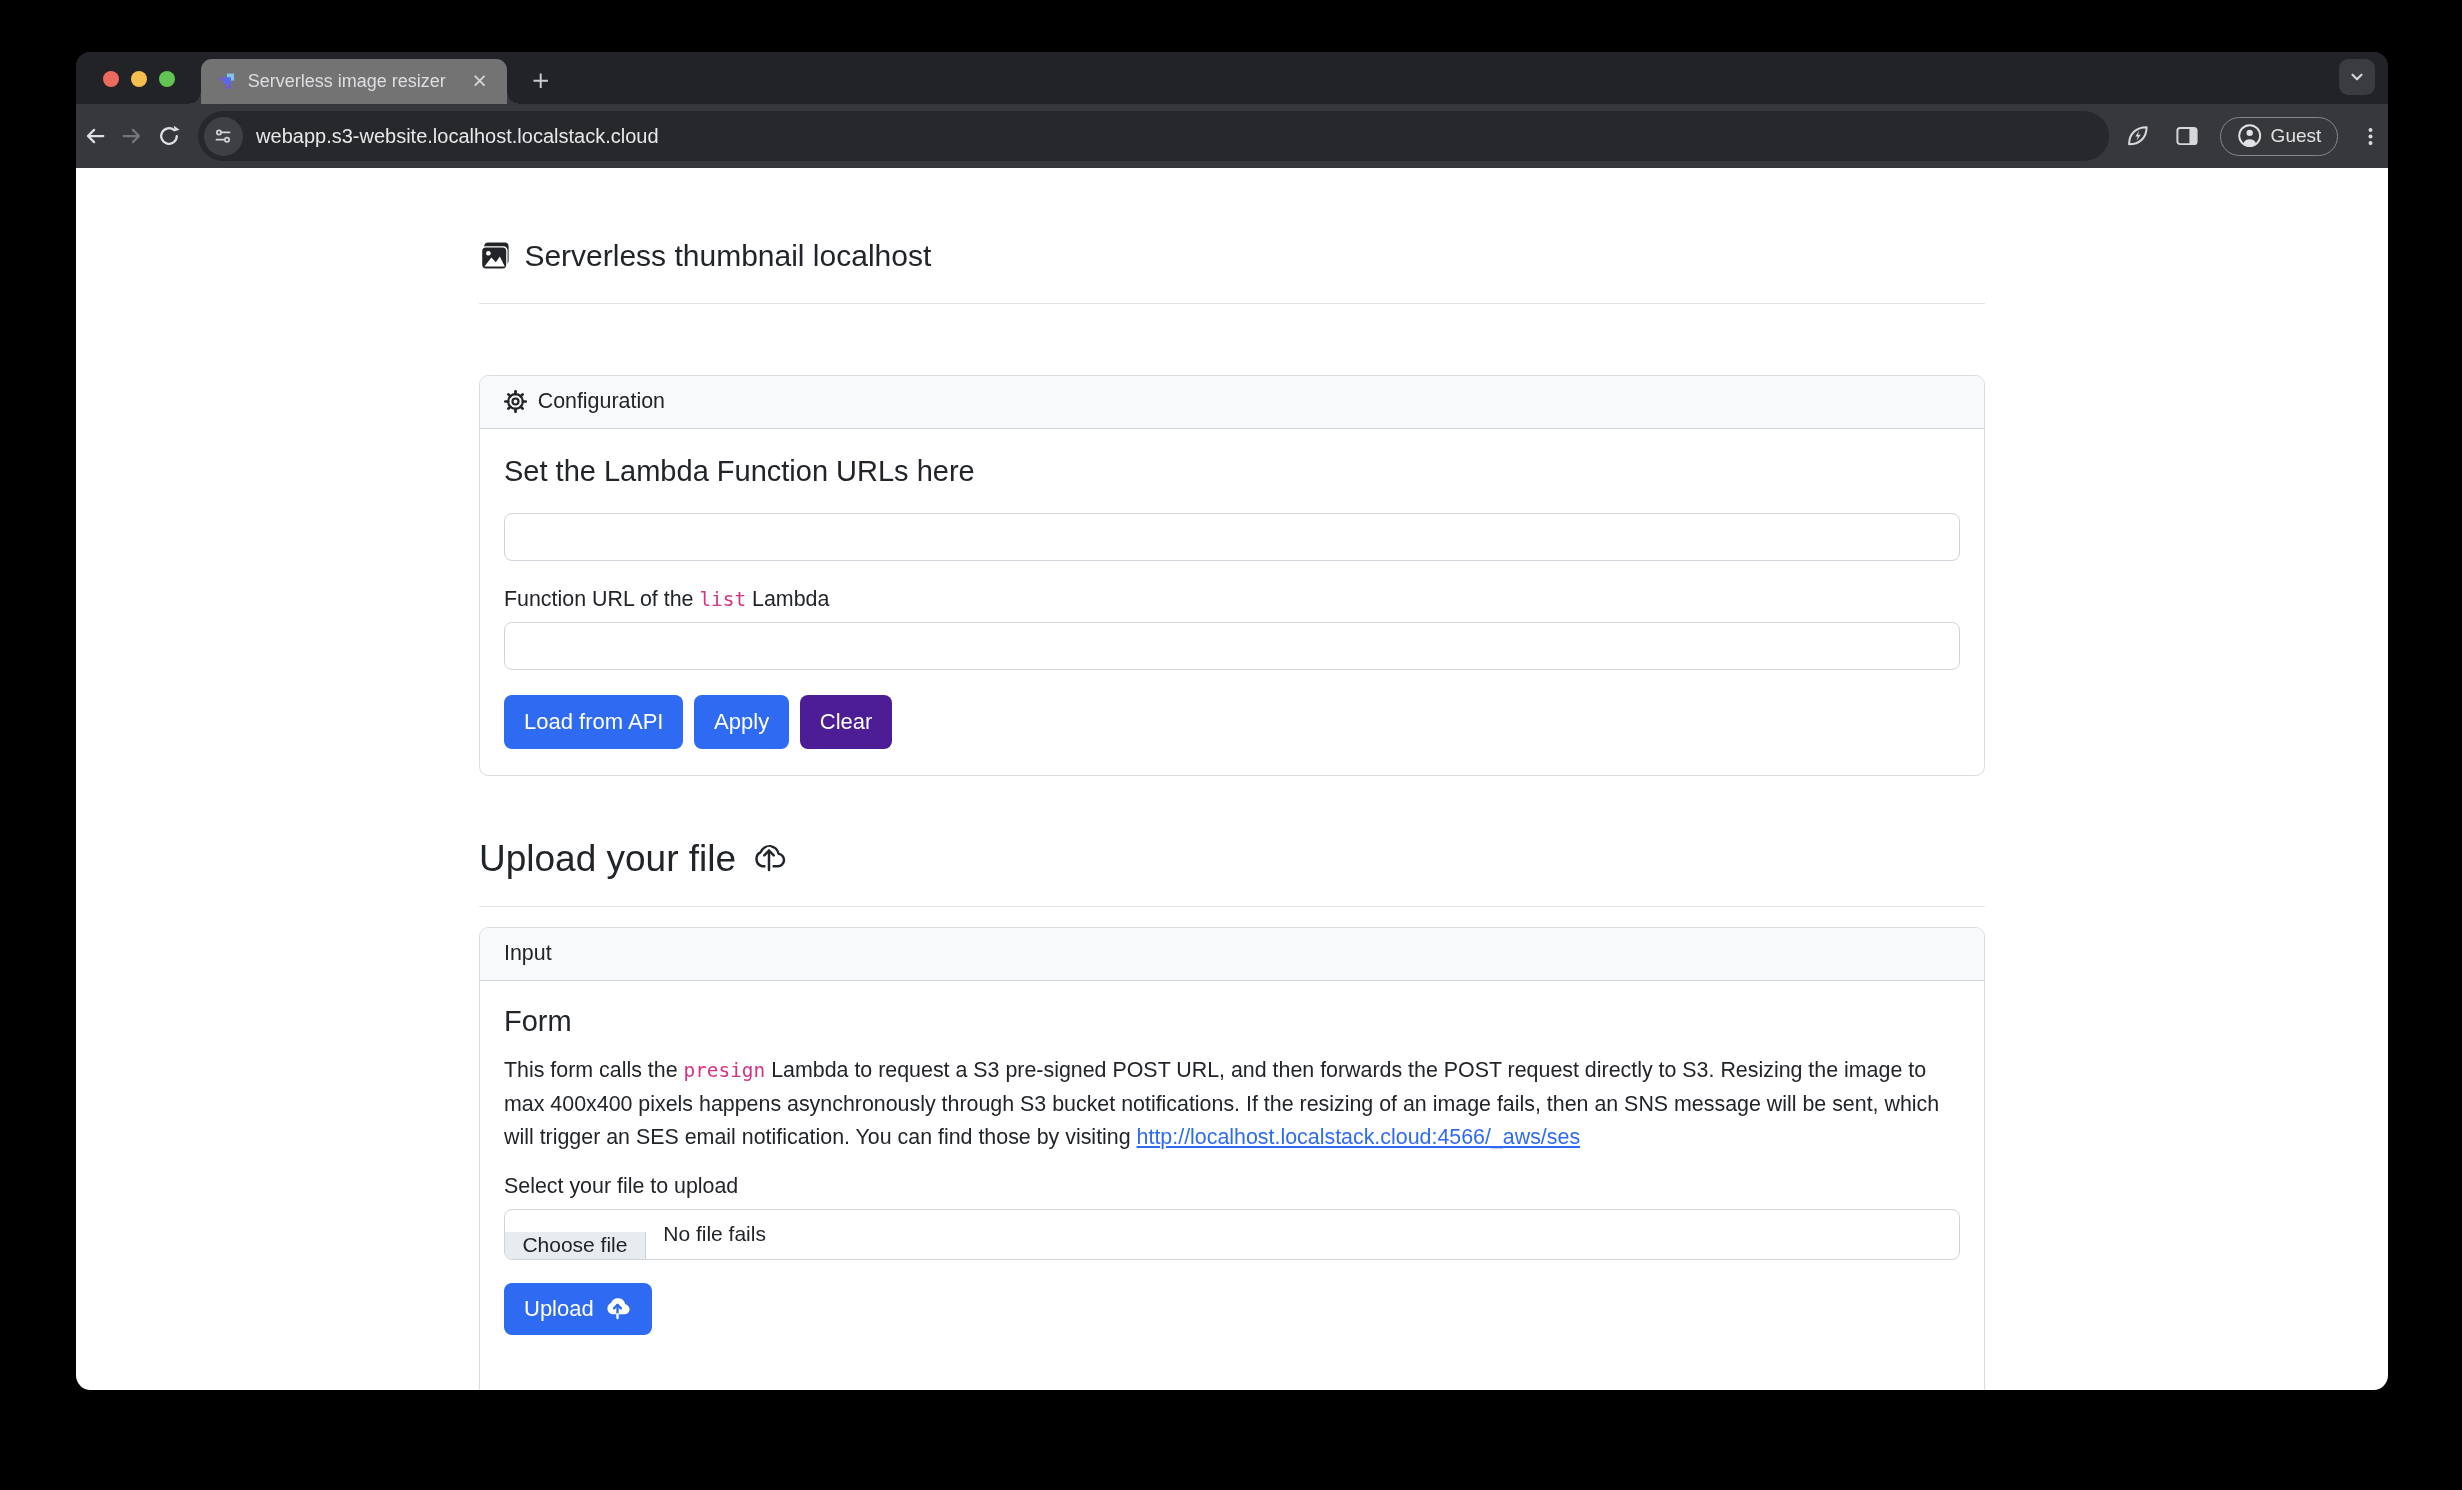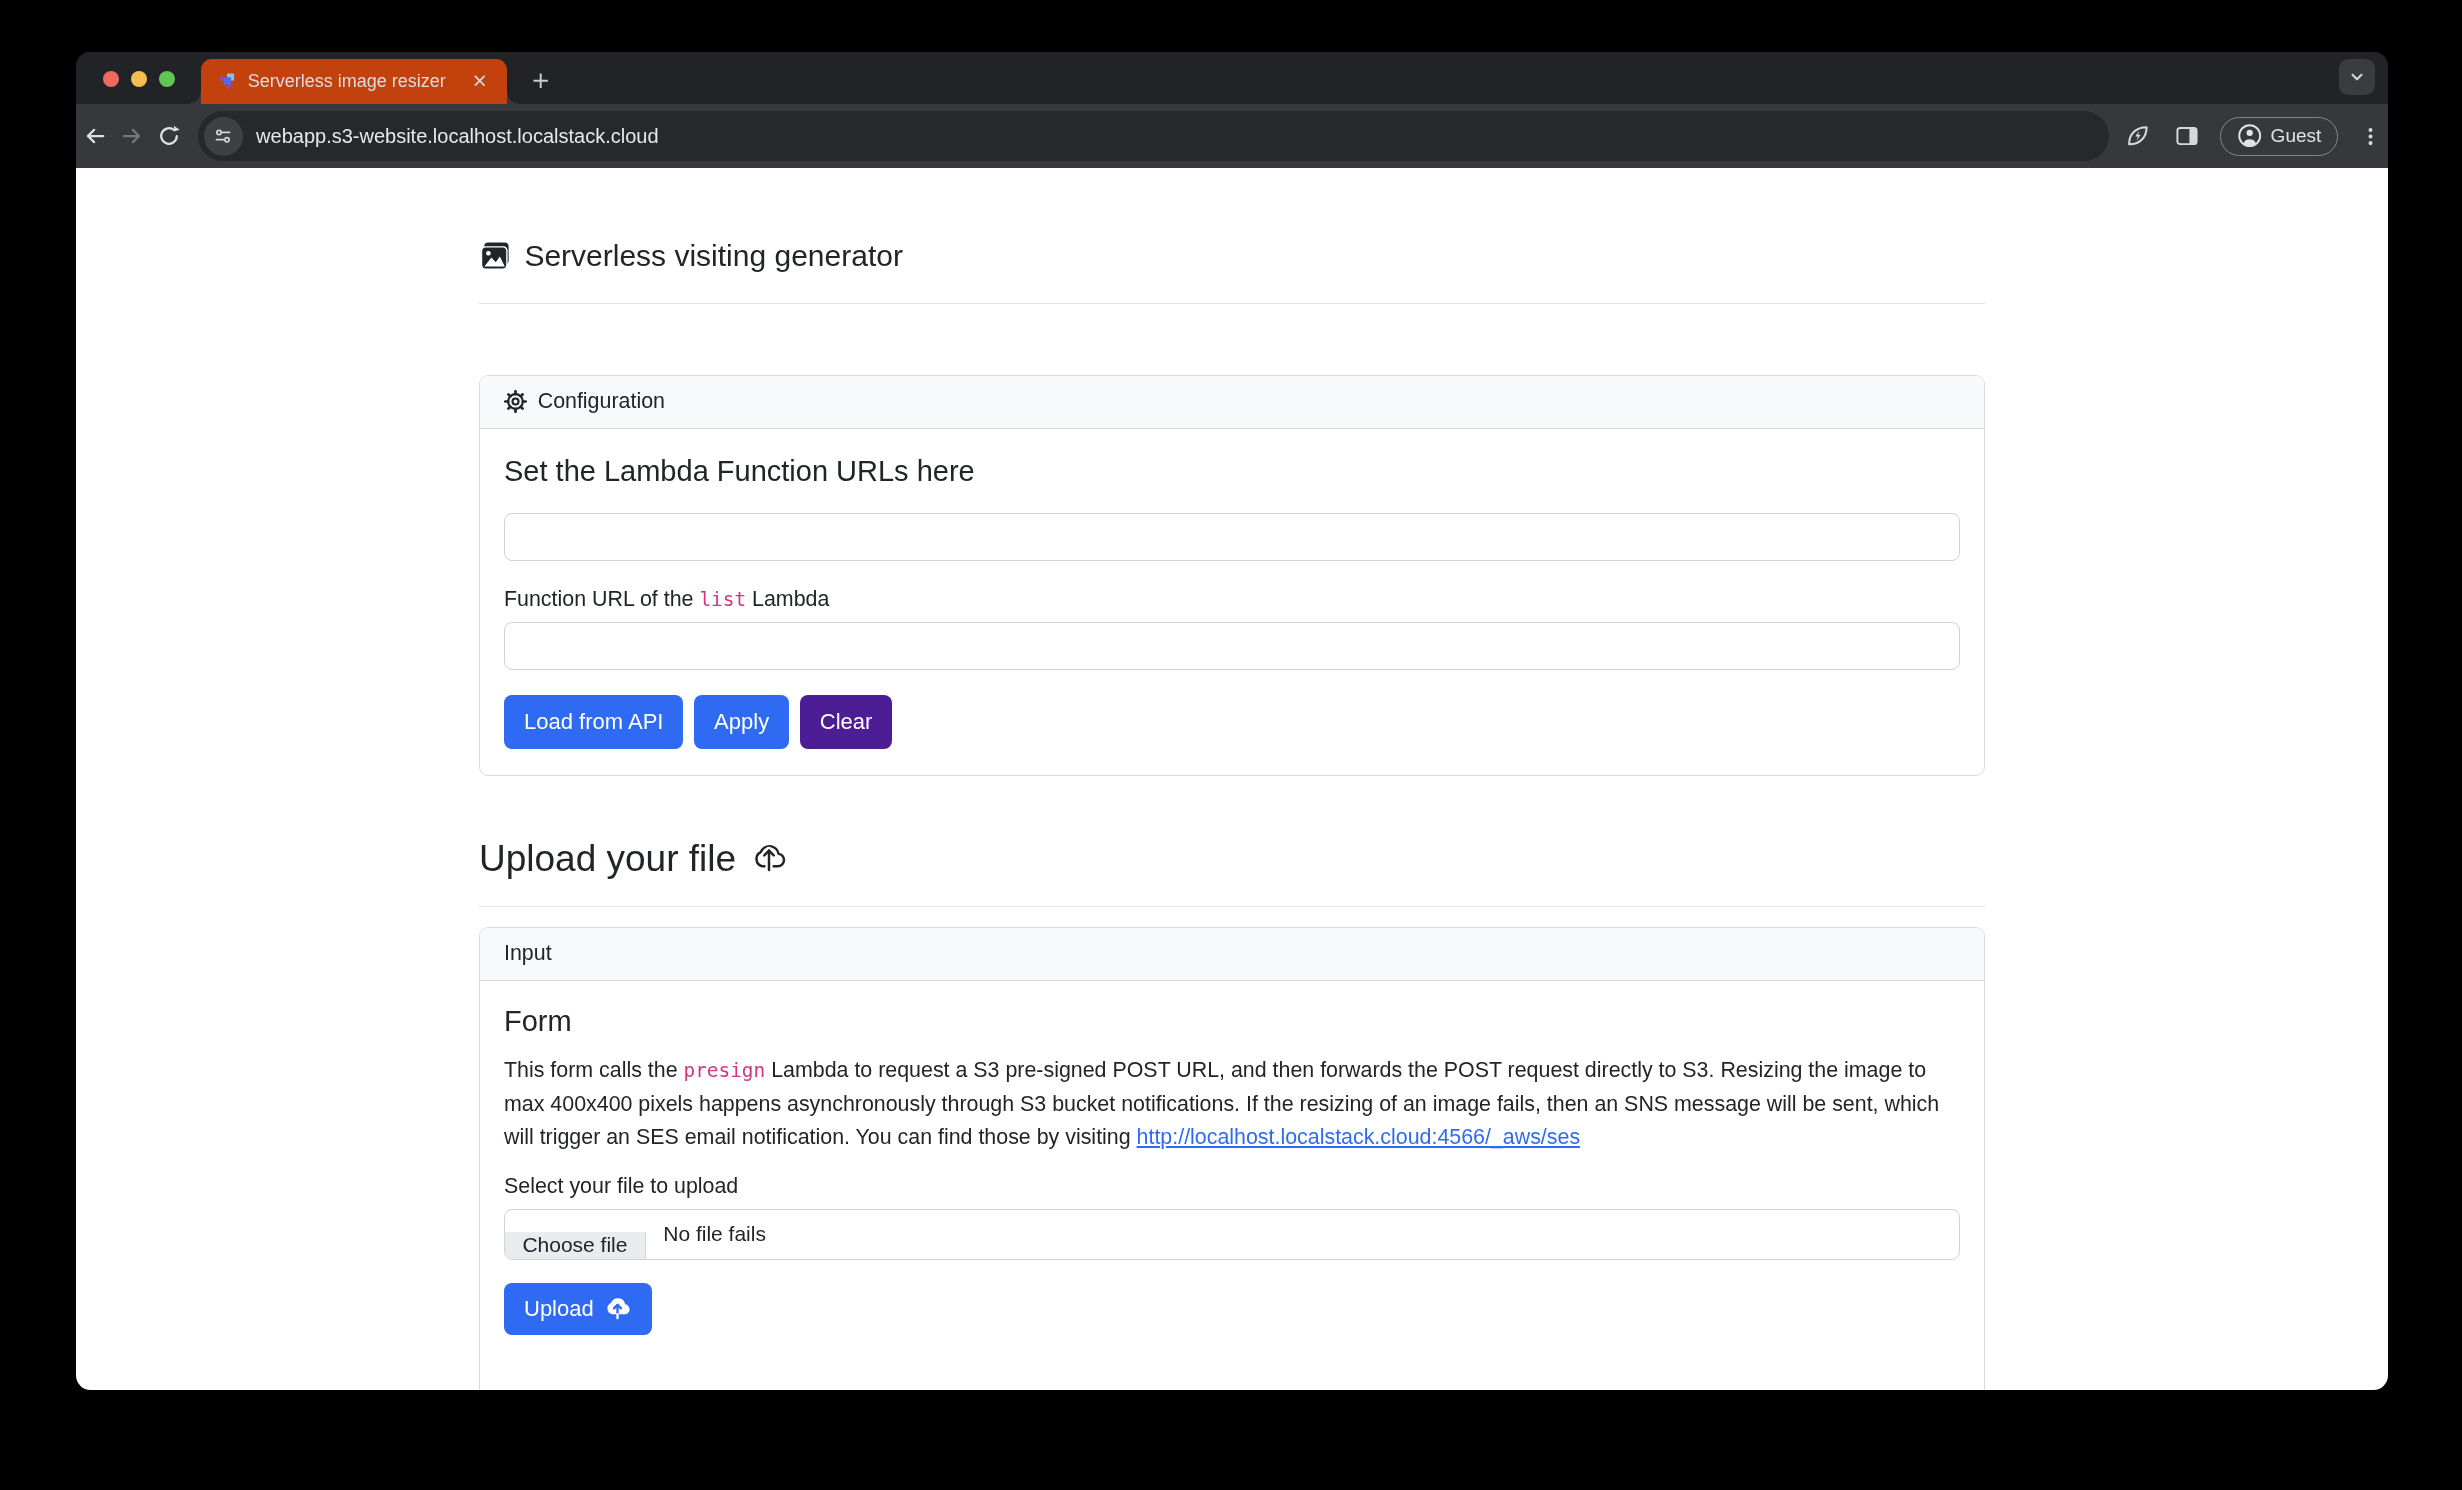--- a/index.html
+++ b/index.html
@@ -10,21 +10,21 @@
   .window { position:absolute; left:76px; top:52px; width:2312px; height:1338px;
             border-radius:14.7px; overflow:hidden; background:#37383b;
             display:flex; flex-direction:column; }
 
   
   .tabstrip { position:relative; height:52px; background:#222326; flex:0 0 auto; }
   .lights { position:absolute; left:27px; top:19.4px; display:flex; gap:12px; }
   .light { width:16px; height:16px; border-radius:50%; }
   .light.red { background:#ed6a5e; } .light.yellow { background:#f4bf4f; } .light.green { background:#61c454; }
 
-  .tab { position:absolute; left:125px; top:6.7px; width:306px; height:45px; background:#c2410c;
+  .tab { position:absolute; left:125px; top:6.7px; width:306px; height:45px; background:#737373;
          border-radius:10.7px 10.7px 0 0; display:flex; align-items:center; padding:0 13.4px 0 16px; gap:10.7px; }
   .tab::before { content:""; position:absolute; left:-10.7px; bottom:0; width:10.7px; height:10.7px;
                  background:radial-gradient(circle 10.7px at 0 0, transparent 0 10px, #37383b 10.4px); }
   .tab::after  { content:""; position:absolute; right:-10.7px; bottom:0; width:10.7px; height:10.7px;
                  background:radial-gradient(circle 10.7px at 100% 0, transparent 0 10px, #37383b 10.4px); }
   .tab-title { flex:1; font-size:18px; color:#dcdee1; white-space:nowrap; overflow:hidden; }
   .tab-close { width:27px; height:27px; display:flex; align-items:center; justify-content:center;
                color:#d4d6d8; flex:0 0 auto; }
   .newtab-btn { position:absolute; left:450px; top:14.7px; width:29px; height:29px; display:flex;
                 align-items:center; justify-content:center; color:#c9cbce; }
@@ -201,21 +201,21 @@
       <h1 class="page-h1">
         <span>
           <svg width="32" height="32" viewBox="0 0 16 16">
             <rect x="2.6" y="1.2" width="12.2" height="11" rx="2" fill="#212529"></rect>
             <rect x="0.9" y="3.1" width="13.4" height="11.7" rx="2.2" fill="#ffffff"></rect>
             <rect x="1.6" y="3.8" width="12" height="10.4" rx="1.8" fill="#212529"></rect>
             <circle cx="4.7" cy="6.6" r="1.15" fill="#ffffff"></circle>
             <path d="M2.7 13.2 L6.2 8.7 L8.4 11.1 L10.4 8.3 L12.9 13.2 Z" fill="#ffffff"></path>
           </svg>
         </span>
-        <span>Serverless visiting generator</span>
+        <span>Serverless thumbnail localhost</span>
       </h1>
 
       <hr class="divider">
 
       <div class="card">
         <div class="card-header">
           <span>
             <svg width="23" height="23" viewBox="0 0 16 16" stroke="#212529" fill="none">
               <circle cx="8" cy="8" r="2.1" stroke-width="1.5"></circle>
               <circle cx="8" cy="8" r="5.1" stroke-width="1.5"></circle>

